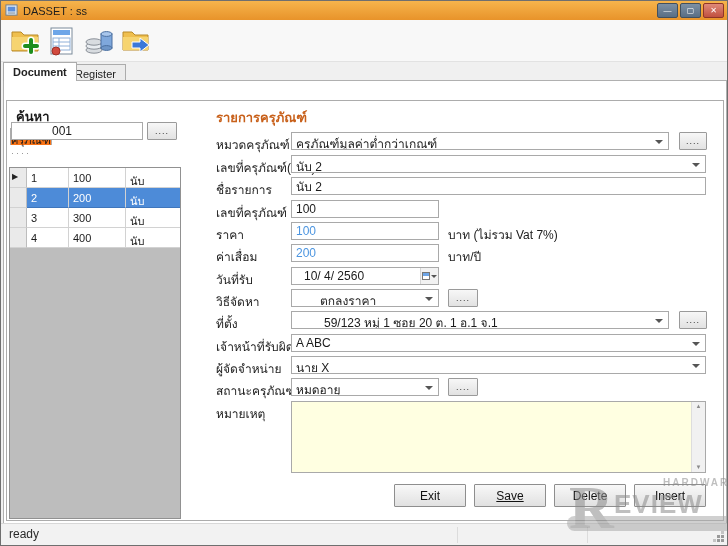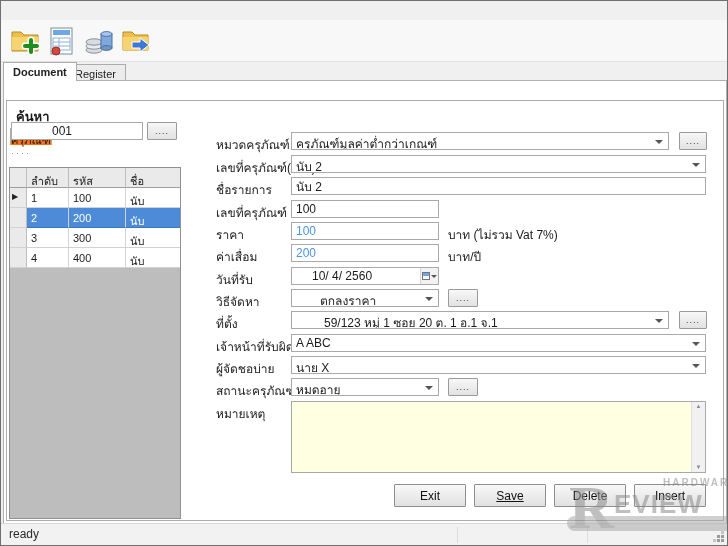--- a/index.html
+++ b/index.html
@@ -47,21 +47,21 @@
   .c-code { width:57px; }
   .c-name { flex:1; border-right:none; }
   .g-row.selected .g-cell:not(.c-sel) { background:#4D8BD8; color:#fff; border-bottom-color:#3F76BC; }
 
   
   .form-title { position:absolute; left:215px; top:106px; font-weight:bold; font-size:13px; color:#C8601A; z-index:7; }
   .fl { position:absolute; left:215px; font-size:12px; white-space:nowrap; z-index:7; }
   .suffix { position:absolute; font-size:12px; white-space:nowrap; z-index:7; }
   .combo { position:absolute; height:18px; background:#fff; border:1px solid #A9A9A9; font-size:12px; padding:1px 18px 0 4px; overflow:hidden; white-space:nowrap; z-index:7; }
   .combo-arrow { position:absolute; right:5px; top:7px; width:0; height:0; border:4px solid transparent; border-top-color:#555; }
-  .datepicker { position:absolute; height:18px; background:#fff; border:1px solid #A9A9A9; font-size:12px; padding:1px 20px 0 20px; z-index:7; }
+  .datepicker { position:absolute; height:18px; background:#fff; border:1px solid #A9A9A9; font-size:12px; padding:1px 20px 0 12px; z-index:7; }
   .dp-btn { position:absolute; right:0; top:0; width:18px; height:16px; background:#F2F2F2; border-left:1px solid #D5D5D5; display:flex; align-items:center; justify-content:center; gap:1px; }
   .dp-cal { width:8px; height:8px; border:1px solid #777; background:linear-gradient(#6EA6E8 0 3px, #fff 3px); }
   .dp-arrow { width:0; height:0; border:3px solid transparent; border-top-color:#555; margin-top:3px; }
   .remark-area { position:absolute; left:290px; top:400px; width:415px; height:72px; background:#FFFFE1; border:1px solid #A9A9A9; resize:none; font-family:inherit; font-size:12px; padding:2px 18px 2px 4px; z-index:7; }
   .ta-scroll { position:absolute; left:690px; top:401px; width:14px; height:70px; background:#F1F1F1; border-left:1px solid #DDDDDD; z-index:8; font-size:6px; color:#8a8a8a; text-align:center; line-height:8px; }
   .ta-scroll .dn { position:absolute; bottom:1px; left:0; right:0; }
 
   .btn { position:absolute; top:483px; width:72px; height:23px; background:linear-gradient(#F8F8F8,#E1E1E1); border:1px solid #8E8E8E; font-family:inherit; font-size:12px; color:#111; z-index:7; border-radius:1px; }
 
   
@@ -76,20 +76,33 @@
   .wm-band { position:absolute; left:0; bottom:6px; width:160px; height:15px; background:#ABABAB; border-radius:8px 0 0 8px; }
   .wm-r { position:absolute; left:2px; bottom:0px; font-size:62px; font-weight:bold; color:#8C8C8C; line-height:60px; font-family:"Liberation Serif","DejaVu Serif",serif; }
   .wm-top { position:absolute; left:48px; top:10px; font-size:10px; letter-spacing:2px; color:#8C8C8C; font-weight:bold;padding-left:48px; }
   .wm-rest { position:absolute; left:47px; top:22px; font-size:26px; font-weight:bold; color:#8C8C8C; letter-spacing:1px; }
 </style>
 </head>
 <body>
 
 <div class="window">
 
+  <div class="titlebar">
+    <svg class="app-icon" viewBox="0 0 14 14">
+      <rect x="1" y="1" width="12" height="11" fill="#DDE6EF" stroke="#6B7C8D"></rect>
+      <rect x="3" y="3" width="8" height="5" fill="#5B8DD9"></rect>
+      <rect x="3" y="9" width="8" height="1.5" fill="#9AA8B6"></rect>
+    </svg>
+    <span class="title-text">DASSET : ss</span>
+    <div class="win-btns">
+      <div class="win-btn">—</div>
+      <div class="win-btn">▢</div>
+      <div class="win-btn close">✕</div>
+    </div>
+  </div>
 
   <div class="toolbar">
     <button class="tool-btn" style="left:7px">
       <svg width="30" height="30" viewBox="0 0 30 30">
         <path d="M2 6 h9 l3 3 h14 v16 H2 Z" fill="#EFBF4E" stroke="#B98A28"></path>
         <path d="M2 11 h26 v13 H2 Z" fill="#F6D470"></path>
         <g stroke="#FFFFFF" stroke-width="7" stroke-linecap="round">
             <line x1="21" y1="14" x2="21" y2="26"></line>
             <line x1="15" y1="20" x2="27" y2="20"></line>
           </g>
@@ -135,26 +148,20 @@
   <div class="content-bg"></div>
   <div class="inner-tab">ครุภัณฑ์</div>
   <div class="inner-panel"></div>
 
   <div class="search-label">ค้นหา</div>
   <input class="search-input" style="left: 10px; top: 121px; width: 132px; padding-left: 40px;" value="001">
   <button class="browse" style="left:146px; top:121px; width:30px;">....</button>
   <div class="splitter-grip"></div>
 
   <div class="grid">
-    <div class="g-row header">
-      <div class="g-cell c-sel"></div>
-      <div class="g-cell c-no">ลำดับ</div>
-      <div class="g-cell c-code">รหัส</div>
-      <div class="g-cell c-name">ชื่อ</div>
-    </div>
     <div class="g-row">
       <div class="g-cell c-sel">▶</div>
       <div class="g-cell c-no">1</div>
       <div class="g-cell c-code">100</div>
       <div class="g-cell c-name">นับ</div>
     </div>
     <div class="g-row selected">
       <div class="g-cell c-sel"></div>
       <div class="g-cell c-no">2</div>
       <div class="g-cell c-code">200</div>
@@ -167,20 +174,21 @@
       <div class="g-cell c-name">นับ</div>
     </div>
     <div class="g-row">
       <div class="g-cell c-sel"></div>
       <div class="g-cell c-no">4</div>
       <div class="g-cell c-code">400</div>
       <div class="g-cell c-name">นับ</div>
     </div>
   </div>
 
+  <div class="form-title">รายการครุภัณฑ์</div>
 
   <div class="fl" style="top:134px">หมวดครุภัณฑ์</div>
   <div class="combo" style="left:290px; top:131px; width:378px;">
     <span>ครุภัณฑ์มูลค่าต่ำกว่าเกณฑ์</span>
     <span class="combo-arrow"></span>
   </div>
   <button class="browse" style="left:678px; top:131px; width:28px;">....</button>
 
   <div class="fl" style="top:157px">เลขที่ครุภัณฑ์(พ่วง)</div>
   <div class="combo" style="left:290px; top:154px; width:415px;">
@@ -224,21 +232,21 @@
     <span class="combo-arrow"></span>
   </div>
   <button class="browse" style="left:678px; top:310px; width:28px;">....</button>
 
   <div class="fl" style="top:336px">เจ้าหน้าที่รับผิดชอบ</div>
   <div class="combo" style="left:290px; top:333px; width:415px;">
     <span>A ABC</span>
     <span class="combo-arrow"></span>
   </div>
 
-  <div class="fl" style="top:358px">ผู้จัดชอบ่าย</div>
+  <div class="fl" style="top:358px">ผู้จัดจำหน่าย</div>
   <div class="combo" style="left:290px; top:355px; width:415px;">
     <span>นาย X</span>
     <span class="combo-arrow"></span>
   </div>
 
   <div class="fl" style="top:380px">สถานะครุภัณฑ์</div>
   <div class="combo" style="left:290px; top:377px; width:148px;">
     <span>หมดอายุ</span>
     <span class="combo-arrow"></span>
   </div>

